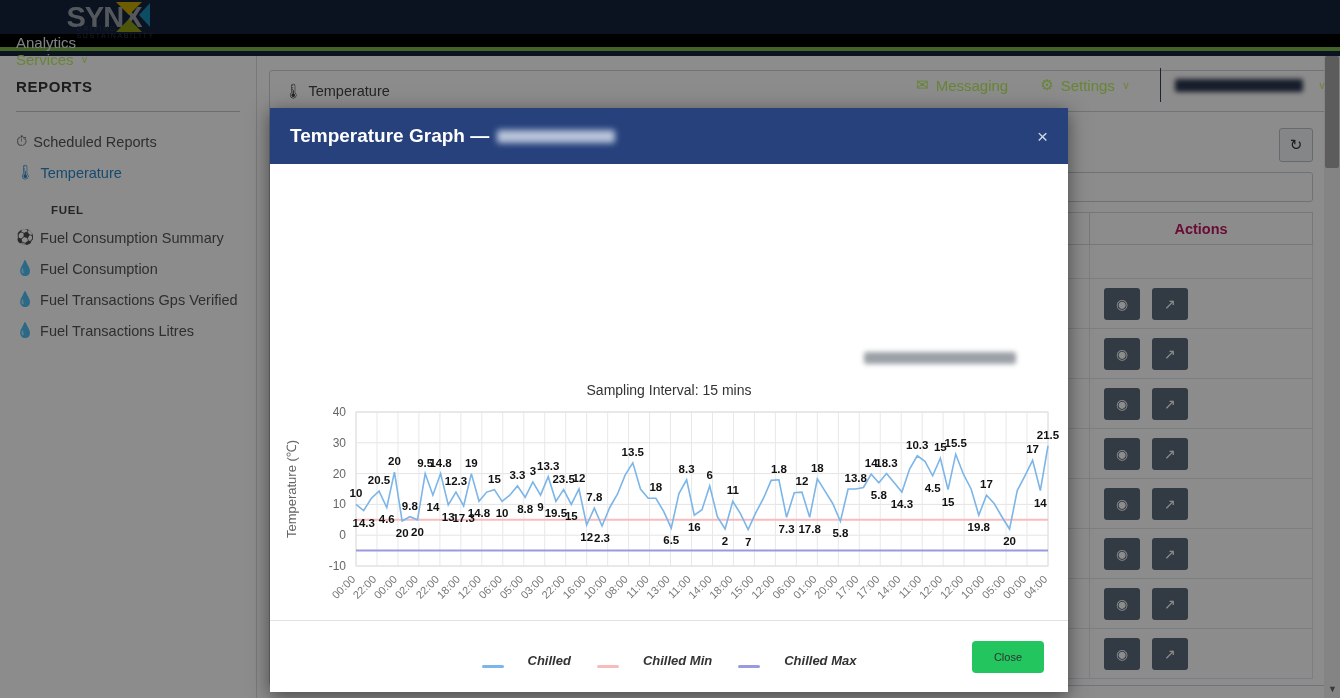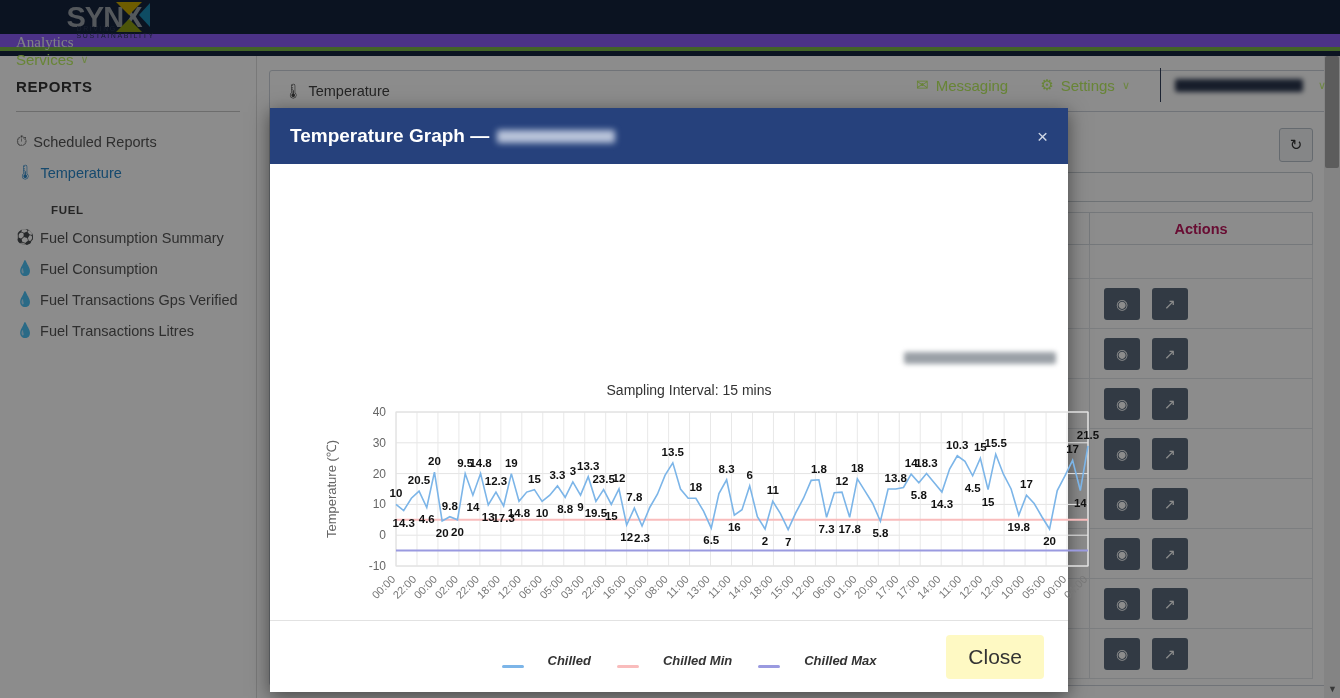--- a/index.html
+++ b/index.html
@@ -18,22 +18,22 @@
   #tri-a { top:2px; right:-1px; border-left:13px solid transparent;
     border-right:13px solid transparent; border-top:13px solid #c9a800; }
   #tri-b { bottom:2px; right:-1px; border-left:13px solid transparent;
     border-right:13px solid transparent; border-bottom:13px solid #8a9c11; }
   #tri-c { top:3px; right:-9px; border-top:12px solid transparent;
     border-bottom:12px solid transparent; border-right:11px solid #1a8ab5; }
   #logo-sub { position:absolute; bottom:-5px; left:10px; font-size:7px; color:#2b3a55;
     letter-spacing:1.6px; }
   .navitem { display:flex; align-items:center; padding:0 16px; color:#bef264;
     font-size:15px; cursor:pointer; gap:7px; }
-  .navitem.active { background:#8b5cf6; color:#e8edf2;
-    box-shadow: inset 0 -4px 0 #7ab648; font-family: Liberation Serif, serif; }
+  .navitem.active { background:#000000; color:#e8edf2;
+    box-shadow: inset 0 -4px 0 #7ab648; }
   #nav-right { margin-left:auto; display:flex; align-items:center; padding-right:14px; }
   .caret { font-size:11px; opacity:.85; }
   #nav-divider { width:1px; height:34px; background:#33415c; margin:0 14px; }
   #user-redact { width:128px; height:13px; background:#2a364e; border-radius:2px;
     filter:blur(2.5px); margin-right:8px; }
 
   
   #sidebar { position:absolute; top:56px; left:0; width:257px; height:642px;
     background:#fff; border-right:1px solid #ddd; padding:22px 14px 0 14px; }
   #reports-title { font-size:15px; color:#333; letter-spacing:.6px; padding-left:2px;font-weight:bold; }
@@ -79,25 +79,25 @@
     background:#fff; z-index:30; box-shadow:0 4px 18px rgba(0,0,0,.5);
     display:flex; flex-direction:column; }
   #modal-head { height:56px; background:#26417c; display:flex; align-items:center;
     padding:0 20px; }
   #modal-title { color:#fff; font-size:19px; font-weight:bold; }
   #modal-title-redact { display:inline-block; width:118px; height:13px;
     background:#b9c4da; border-radius:2px; filter:blur(3px);
     vertical-align:middle; margin-left:8px; }
   #modal-close { margin-left:auto; color:#cfd7e6; font-size:19px; cursor:pointer;
     line-height:1; }
-  #modal-body { flex:1; background:#fff; position:relative;margin-left:40px; }
+  #modal-body { flex:1; background:#fff; position:relative; }
   #modal-foot { height:72px; border-top:1px solid #e2e2e2; display:flex;
     align-items:center; justify-content:flex-end; padding-right:24px; }
-  #close-btn { background:#fef9c3; color:#333; border:none; border-radius:4px;
-    padding:10px 22px; font-size:21px; cursor:pointer; }
+  #close-btn { background:#22c55e; color:#333; border:none; border-radius:4px;
+    padding:10px 22px; font-size:11px; cursor:pointer; }
 
   
   #chart-title-redact { position:absolute; left:594px; top:188px; width:152px;
     height:12px; background:#9aa0a6; border-radius:2px; filter:blur(2.6px); }
   #chart-sub { position:absolute; top:218px; width:100%; text-align:center;
     font-size:14px; color:#333; }
   #chart-svg { position:absolute; left:0; top:232px; }
   #legend { position:absolute; top:489px; width:100%; display:flex;
     justify-content:center; gap:26px; font-size:13px; font-weight:bold; color:#333; }
   .leg { display:flex; align-items:flex-end; gap:24px;font-style:italic; }

